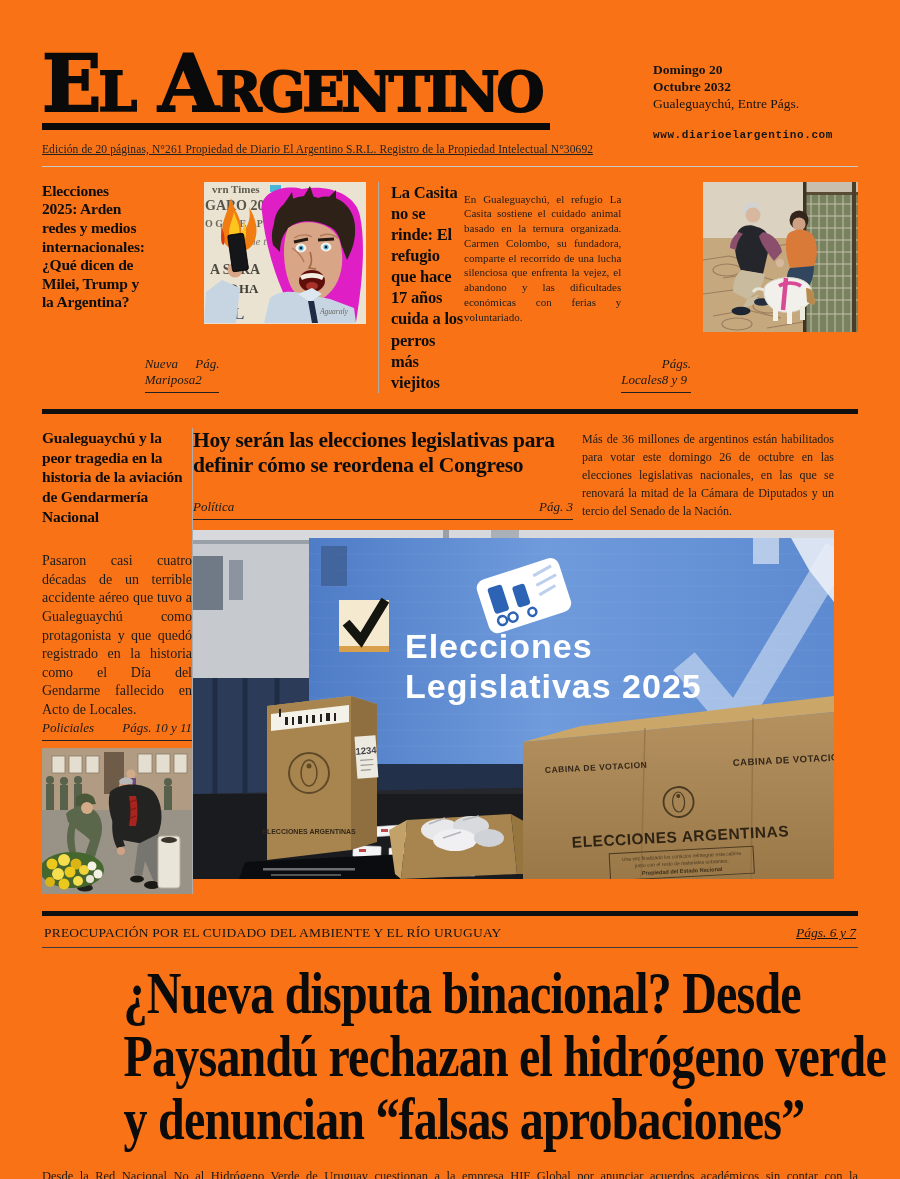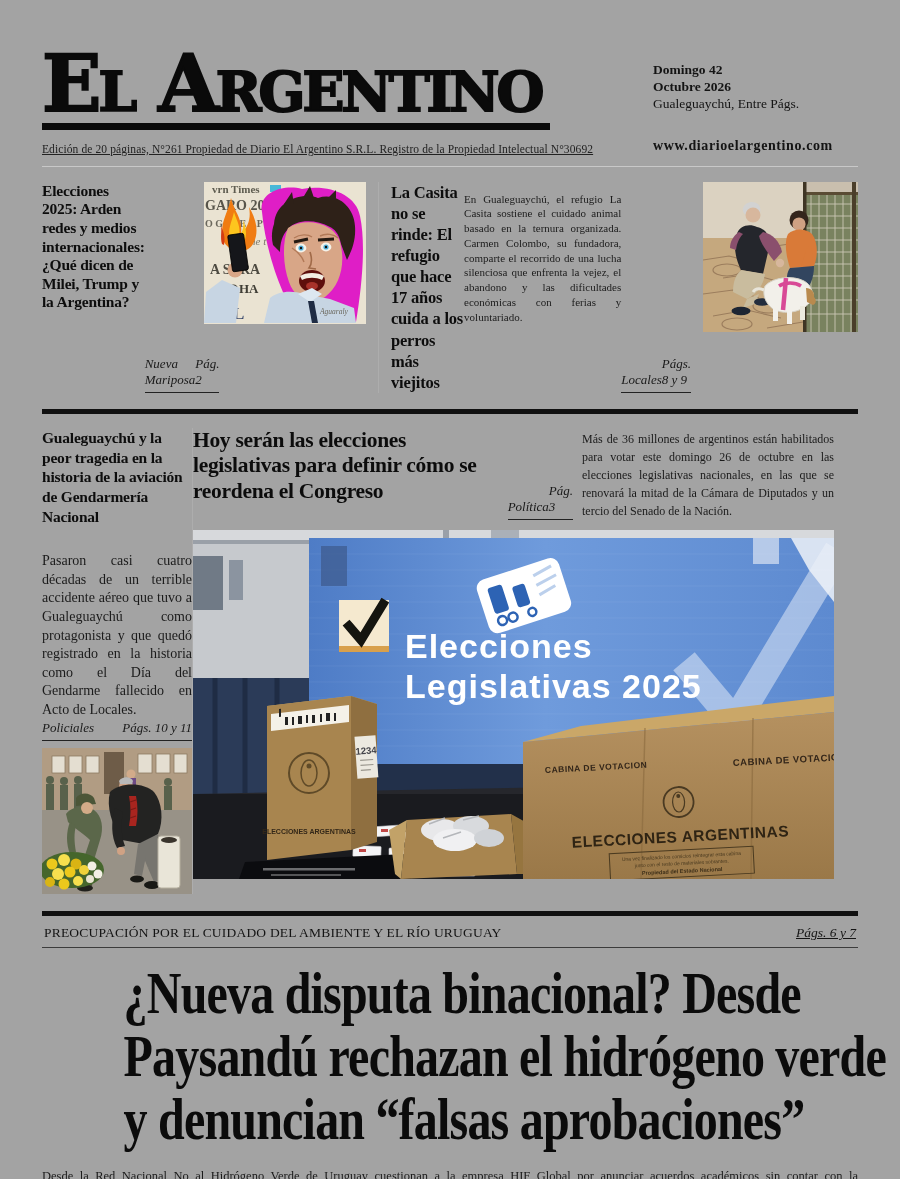--- a/index.html
+++ b/index.html
@@ -2,37 +2,37 @@
 <html><head>
 <meta charset="utf-8">
 <style>
   * { margin:0; padding:0; box-sizing:border-box; }
   html,body { background:#ffffff; }
   body {
     width:900px; height:1179px; overflow:hidden;
     font-family:"Liberation Serif","DejaVu Serif",serif;
     color:#141414;
   }
-  .page { width:900px; height:1179px; padding:48px 42px 0 42px; background:#a3a3a3; }
+  .page { width:900px; height:1179px; padding:48px 42px 0 42px; background:#f97316; }
 
   
   .mast { display:flex; align-items:flex-start; }
   .mast-left { flex:1; }
   .logo-wrap { display:inline-block; border-bottom:7px solid #0a0a0a; padding-bottom:3px; padding-right:8px; }
   .logo {
     font-family:"DejaVu Serif",serif; font-weight:bold;
     font-variant:small-caps; font-size:78px; line-height:0.92;
     letter-spacing:-3px; color:#0a0a0a; -webkit-text-stroke:2px #0a0a0a;
     white-space:nowrap;
   }
   .edition-line { font-size:11.5px; color:#222; margin-top:13px; letter-spacing:0.1px;text-decoration:underline; }
   .mast-right { width:205px; padding-top:14px; font-size:13.5px; line-height:1.25; }
   .mast-right .b { font-weight:bold; }
   .mast-right .grp { margin-top:13px; }
-  .website { font-weight:bold; font-size:14px; letter-spacing:0.6px; margin-top:24px; }
+  .website { font-weight:bold; font-size:11px; letter-spacing:0.6px; margin-top:16px;font-family:Liberation Mono, monospace; }
 
   .rule-light { border-top:1.5px solid #c8c8c8; margin-top:11px; }
   .bar-black { height:5px; background:#101010; }
 
   
   .band-top {
     margin-top:15px;
     display:grid; grid-template-columns:150px 162px 1px 300px 155px; column-gap:12px;
   }
   .vdiv { background:#adadad; width:1px; }
@@ -46,21 +46,21 @@
 
   
   .band-mid { margin-top:14px; display:grid; grid-template-columns:150px 1px 641px; column-gap:0; }
   .mid-left { display:flex; flex-direction:column; }
   .mid-left .hl-sm { font-size:15.5px; line-height:1.27; }
   .body-md { font-size:14px; line-height:1.33; text-align:justify; color:#1b1b1b; margin-top:26px; }
   .mid-left .kicker { margin-top:auto; }
   .mid-left svg { margin-top:7px; }
   .mid-right { display:flex; flex-direction:column; }
   .mid-head-row { display:flex; justify-content:space-between; }
-  .mid-head-left { width:380px; display:flex; }
+  .mid-head-left { width:380px; display:flex; flex-direction:column; }
   .hl-lg { font-size:21.5px; font-weight:bold; line-height:1.18; letter-spacing:-0.3px; color:#0c0c0c; }
   .mid-head-left .kicker { margin-top:auto; }
   .intro { width:252px; font-size:12px; line-height:1.5; text-align:justify; color:#1b1b1b; padding-top:2px; }
   .mainphoto { margin-top:10px; }
 
   
   .bar-bottom { margin-top:17px; }
   .strip { display:flex; justify-content:space-between; align-items:flex-end;
            padding:9px 2px 6px 2px; border-bottom:1.2px solid #3c3c3c; }
   .strip-kicker { font-size:13.5px; letter-spacing:0.2px; color:#141414; }
@@ -83,22 +83,22 @@
 <div class="page">
 
   <div class="mast">
     <div class="mast-left">
       <div class="logo-wrap">
         <div class="logo">El Argentino</div>
       </div>
       <div class="edition-line">Edición de 20 páginas, N°261 Propiedad de Diario El Argentino S.R.L. Registro de la Propiedad Intelectual N°30692</div>
     </div>
     <div class="mast-right">
-      <div class="b">Domingo 42</div>
-      <div class="b">Octubre 2026</div>
+      <div class="b">Domingo 20</div>
+      <div class="b">Octubre 2032</div>
       <div>Gualeguaychú, Entre Págs.</div>
       <div class="website">www.diarioelargentino.com</div>
     </div>
   </div>
 
   <div class="rule-light"></div>
 
   <div class="band-top">
 
     <div class="art-col">

